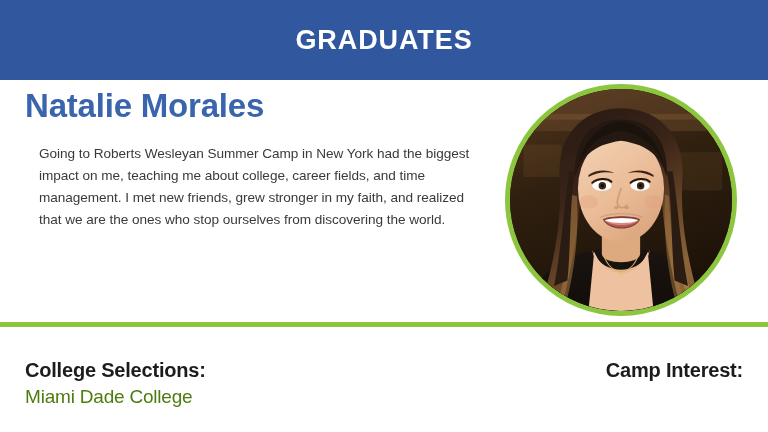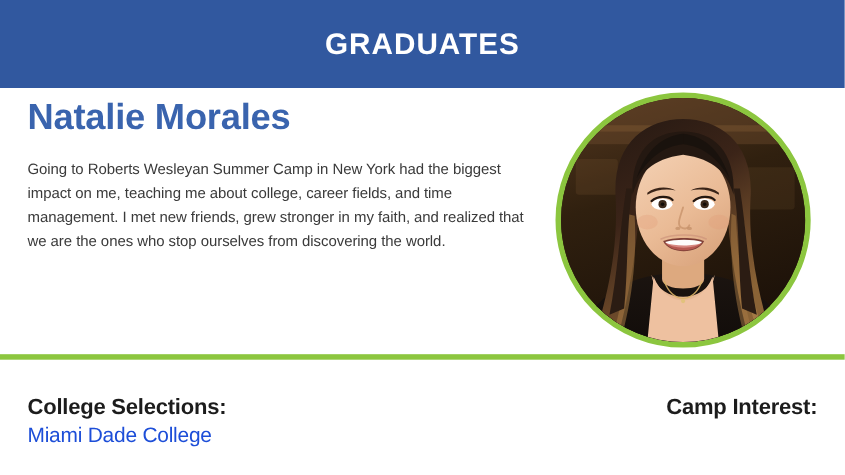--- a/index.html
+++ b/index.html
@@ -62,21 +62,21 @@
     font-weight: bold;
     line-height: 1.12;
     letter-spacing: -0.2px;
     margin: 0 0 18px 0;
     font-family: "Liberation Sans", sans-serif;
   }
   .student-quote {
     color: #3a3a3a;
     font-size: 13.6px;
     line-height: 1.62;
-    margin: 0;
+    margin: 14px;
     letter-spacing: -0.05px;
     font-family: "Liberation Sans", sans-serif;
   }
 
   
   .portrait-wrap {
     position: absolute;
     left: 505px;
     top: 16px;
     width: 232px;
@@ -135,21 +135,21 @@
   .footer-label {
     color: #1c1c1c;
     font-size: 20px;
     font-weight: bold;
     line-height: 1.3;
     margin: 0;
     letter-spacing: -0.2px;
     font-family: "Liberation Sans", sans-serif;
   }
   .footer-value {
-    color: #1d4ed8;
+    color: #4d7c0f;
     font-size: 19px;
     font-weight: normal;
     line-height: 1.3;
     margin: 2px 0 0 0;
     letter-spacing: -0.2px;
     font-family: "Liberation Sans", sans-serif;
   }
 </style>
 </head>
 <body>

